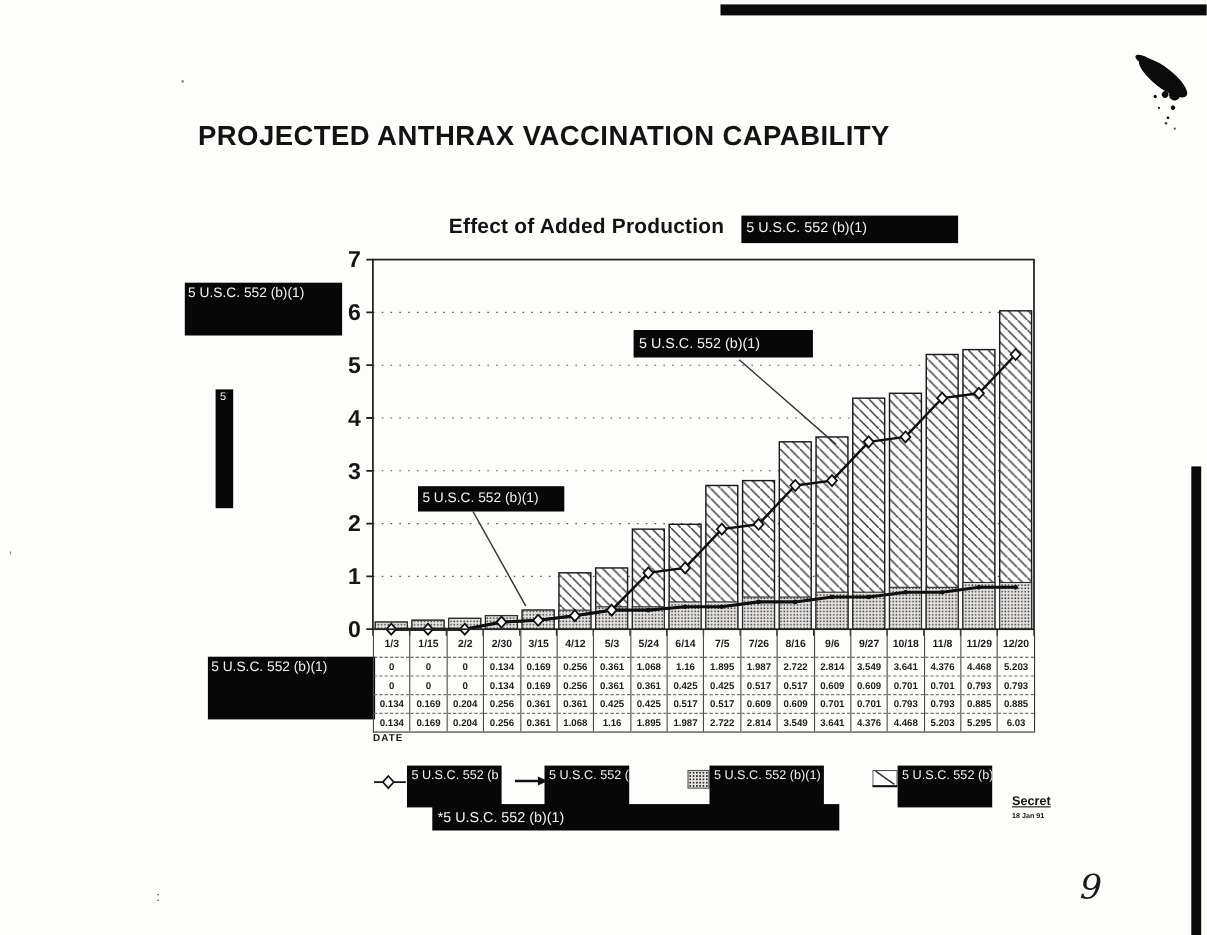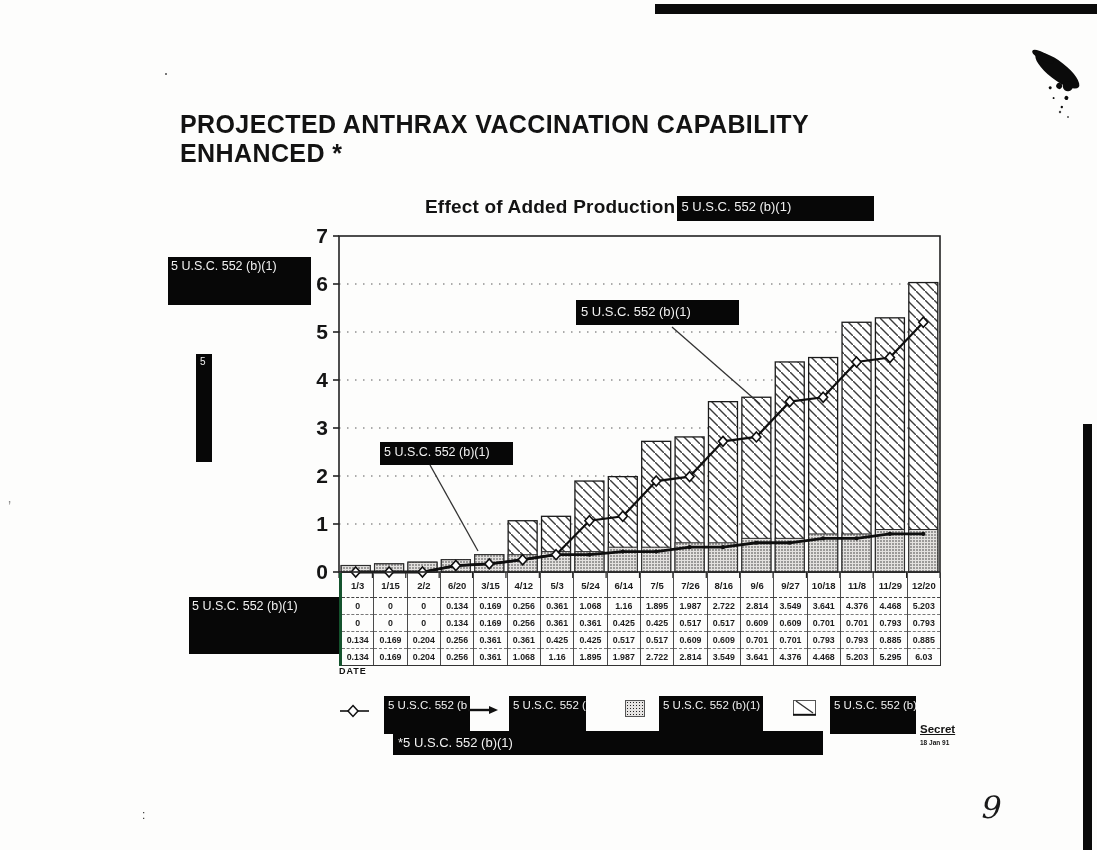--- a/index.html
+++ b/index.html
@@ -5,51 +5,51 @@
   html,body{margin:0;padding:0;}
   body{width:1097px;height:850px;background:#fdfdfc;position:relative;
        font-family:"Liberation Sans",sans-serif;color:#131313;overflow:hidden;}
   .abs{position:absolute;}
   .redact{position:absolute;background:#070707;color:#f1f1f1;overflow:hidden;
           white-space:nowrap;font-family:"Liberation Sans",sans-serif;}
   #top-bar{left:655px;top:4px;width:442px;height:10px;background:#0a0a0a;}
   #right-bar{left:1083px;top:424px;width:9px;height:426px;background:#0a0a0a;}
   #page-title{left:180px;top:110px;width:880px;text-align:left;
               font-size:25px;font-weight:bold;letter-spacing:.4px;line-height:29px;}
-  #subtitle-row{left:425px;top:196px;display:flex;align-items:flex-start;}
+  #subtitle-row{left:408px;top:196px;display:flex;align-items:flex-start;gap:14px;}
   #subtitle-text{font-size:19px;font-weight:bold;letter-spacing:.2px;}
   #subtitle-redaction{position:relative;margin-left:2px;width:197px;height:25px;
                       font-size:13px;padding:3px 0 0 4px;box-sizing:border-box;background:#070707;color:#f1f1f1;white-space:nowrap;}
   #left-redaction{left:168px;top:257px;width:140px;height:46px;font-size:12.5px;padding:2px 0 0 3px;}
   #yaxis-redaction{left:196px;top:354px;width:16px;height:108px;font-size:10px;padding:2px 0 0 4px;box-sizing:border-box;}
   #chart-redaction-upper{left:576px;top:300px;width:163px;height:25px;font-size:13px;padding:4px 0 0 5px;box-sizing:border-box;}
   #chart-redaction-lower{left:380px;top:442px;width:133px;height:23px;font-size:12.5px;padding:3px 0 0 4px;box-sizing:border-box;}
   #table-redaction{left:189px;top:597px;width:152px;height:57px;font-size:12.5px;padding:2px 0 0 3px;box-sizing:border-box;}
   #chart{left:295px;top:228px;width:660px;height:360px;}
   #chart text{font-family:"Liberation Sans",sans-serif;font-weight:bold;fill:#151515;}
   #data-table{position:absolute;left:339px;top:573px;width:602px;border-collapse:collapse;
-              table-layout:fixed;border-right:1px solid #333;border-left:3px solid #14532d;}
+              table-layout:fixed;border-right:1px solid #333;border-left:1px solid #14532d;}
   #data-table td{border-left:1px solid #4a4a4a;text-align:center;overflow:hidden;color:#1c1c1c;}
   #data-table thead td{height:22px;font-size:9.5px;font-weight:bold;border-bottom:1px dashed #444;}
   #data-table tbody td{height:14px;font-size:8.8px;font-weight:bold;border-bottom:1px dashed #777;}
   #data-table tbody tr:last-child td{border-bottom:1px solid #333;}
   #date-label{left:339px;top:666px;width:602px;font-size:9px;
               font-weight:bold;letter-spacing:1px;}
-  .leg-box{top:696px;height:38px;font-size:11.5px;padding:3px 0 0 4px;box-sizing:border-box;margin-left:14px;}
+  .leg-box{top:696px;height:38px;font-size:11.5px;padding:3px 0 0 4px;box-sizing:border-box;}
   #legend-box-1{left:370px;width:86px;}
   #legend-box-2{left:495px;width:77px;}
   #legend-box-3{left:645px;width:104px;}
   #legend-box-4{left:816px;width:86px;}
   .leg-swatch{position:absolute;}
   #legend-swatch-1{left:340px;top:702px;}
   #legend-swatch-2{left:468px;top:701px;}
   #legend-swatch-3{left:625px;top:700px;width:18px;height:15px;border:1px solid #555;
       background-color:#e6e4e2;background-image:radial-gradient(#222 .7px, transparent .95px);background-size:3px 3px;}
   #legend-swatch-4{left:793px;top:700px;}
-  #footnote-redaction{left:393px;top:731px;width:430px;height:24px;font-size:13px;padding:4px 0 0 5px;box-sizing:border-box;}
+  #footnote-redaction{left:393px;top:731px;width:370px;height:24px;font-size:13px;padding:4px 0 0 5px;box-sizing:border-box;}
   #classification{left:920px;top:724px;line-height:11px;}
   #classification-marking{font-size:11.5px;font-weight:bold;text-decoration:underline;}
   #classification-date{font-size:6.5px;font-weight:bold;margin-top:2px;}
   #page-number{left:982px;top:789px;font-family:"DejaVu Serif",serif;font-style:italic;
                font-size:31px;transform:rotate(2deg);color:#1a1a1a;}
   #ink-smudge{left:1008px;top:34px;}
   .speck{position:absolute;background:#777;}
   #noise-colon{left:142px;top:808px;font-size:12px;color:#333;}
   #noise-apostrophe{left:8px;top:498px;font-size:14px;color:#888;}
 </style>
@@ -71,21 +71,20 @@
   </g>
   <circle cx="52" cy="78" r="1.2" fill="#444"></circle>
     <circle cx="60" cy="83" r="1" fill="#555"></circle>
 </svg>
 <div class="speck" style="left:165px;top:73px;width:2px;height:2px;"></div>
 <div class="abs" id="noise-colon">:</div>
 <div class="abs" id="noise-apostrophe">’</div>
 
 <div class="abs" id="page-title">
   <div>PROJECTED ANTHRAX VACCINATION CAPABILITY</div>
-  <div>ENHANCED *</div>
 </div>
 
 <div class="abs" id="subtitle-row">
   <span id="subtitle-text">Effect of Added Production</span>
   <span id="subtitle-redaction">5 U.S.C. 552 (b)(1)</span>
 </div>
 
 <div class="redact" id="left-redaction">5 U.S.C. 552 (b)(1)</div>
 <div class="redact" id="yaxis-redaction">5</div>
 <div class="redact" id="chart-redaction-upper">5 U.S.C. 552 (b)(1)</div>
@@ -224,21 +223,21 @@
       <line x1="645" y1="344" x2="645" y2="350" stroke="#222" stroke-width="1.2"></line>
     </g>
 </svg>
 
 <table id="data-table">
   <thead>
       <tr id="tbl-head">
         <td>1/3</td>
         <td>1/15</td>
         <td>2/2</td>
-        <td>6/20</td>
+        <td>2/30</td>
         <td>3/15</td>
         <td>4/12</td>
         <td>5/3</td>
         <td>5/24</td>
         <td>6/14</td>
         <td>7/5</td>
         <td>7/26</td>
         <td>8/16</td>
         <td>9/6</td>
         <td>9/27</td>

